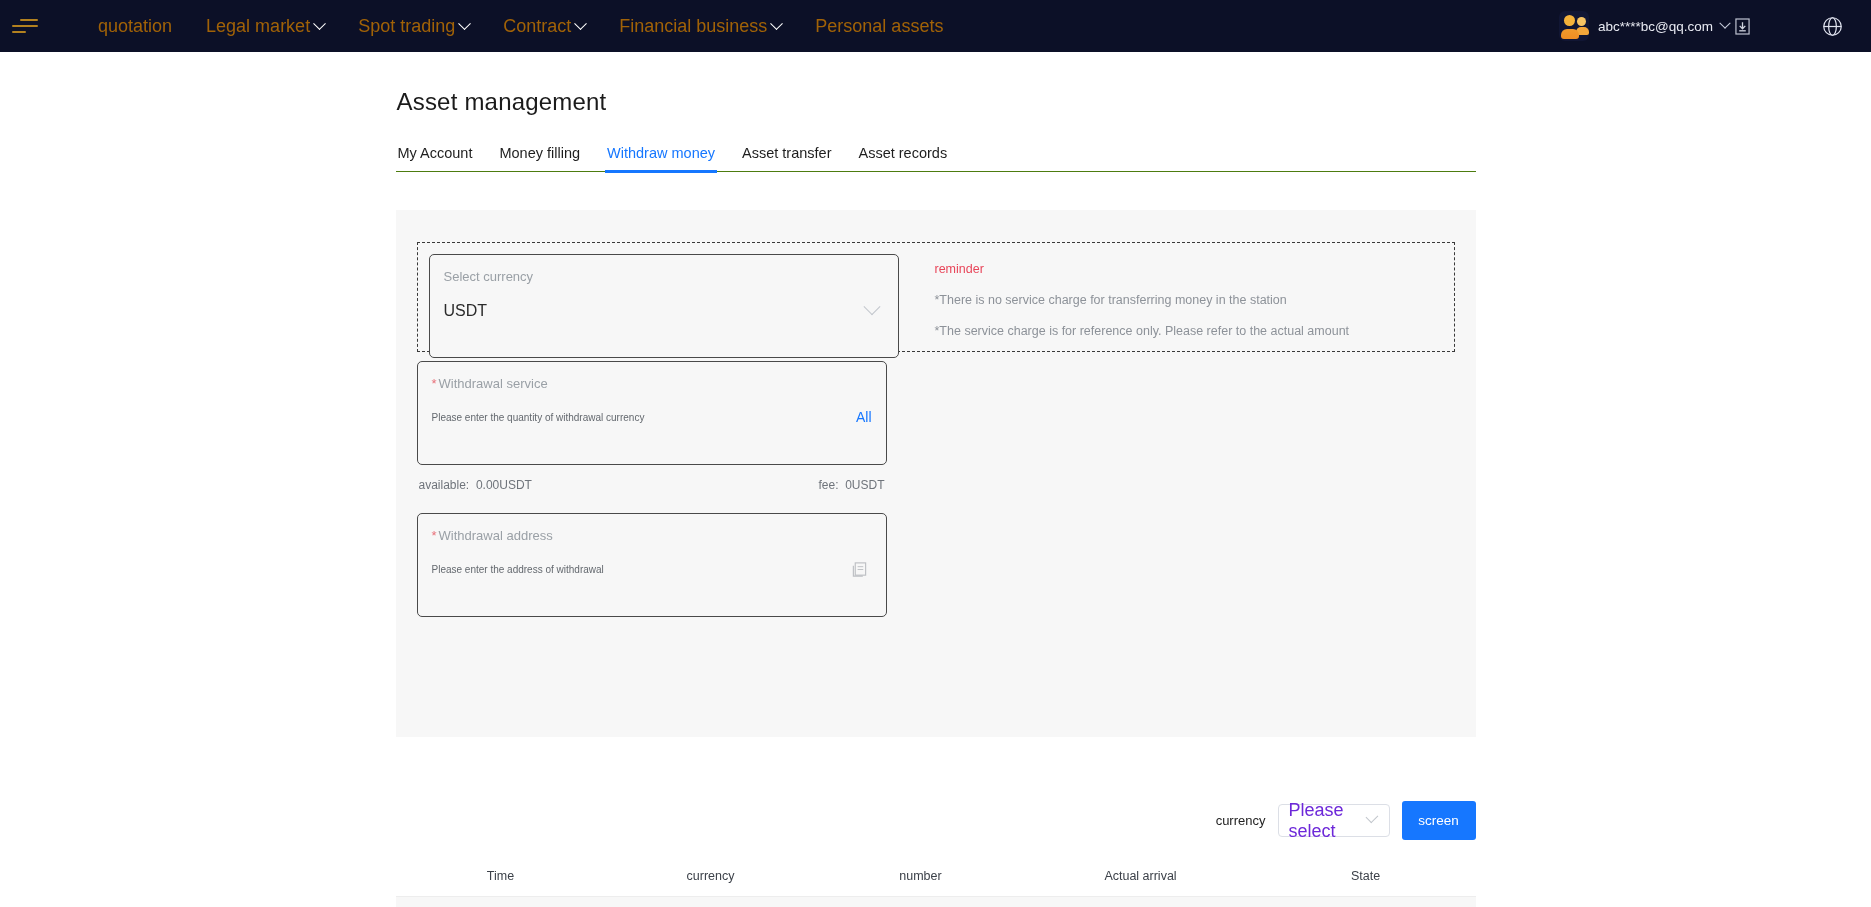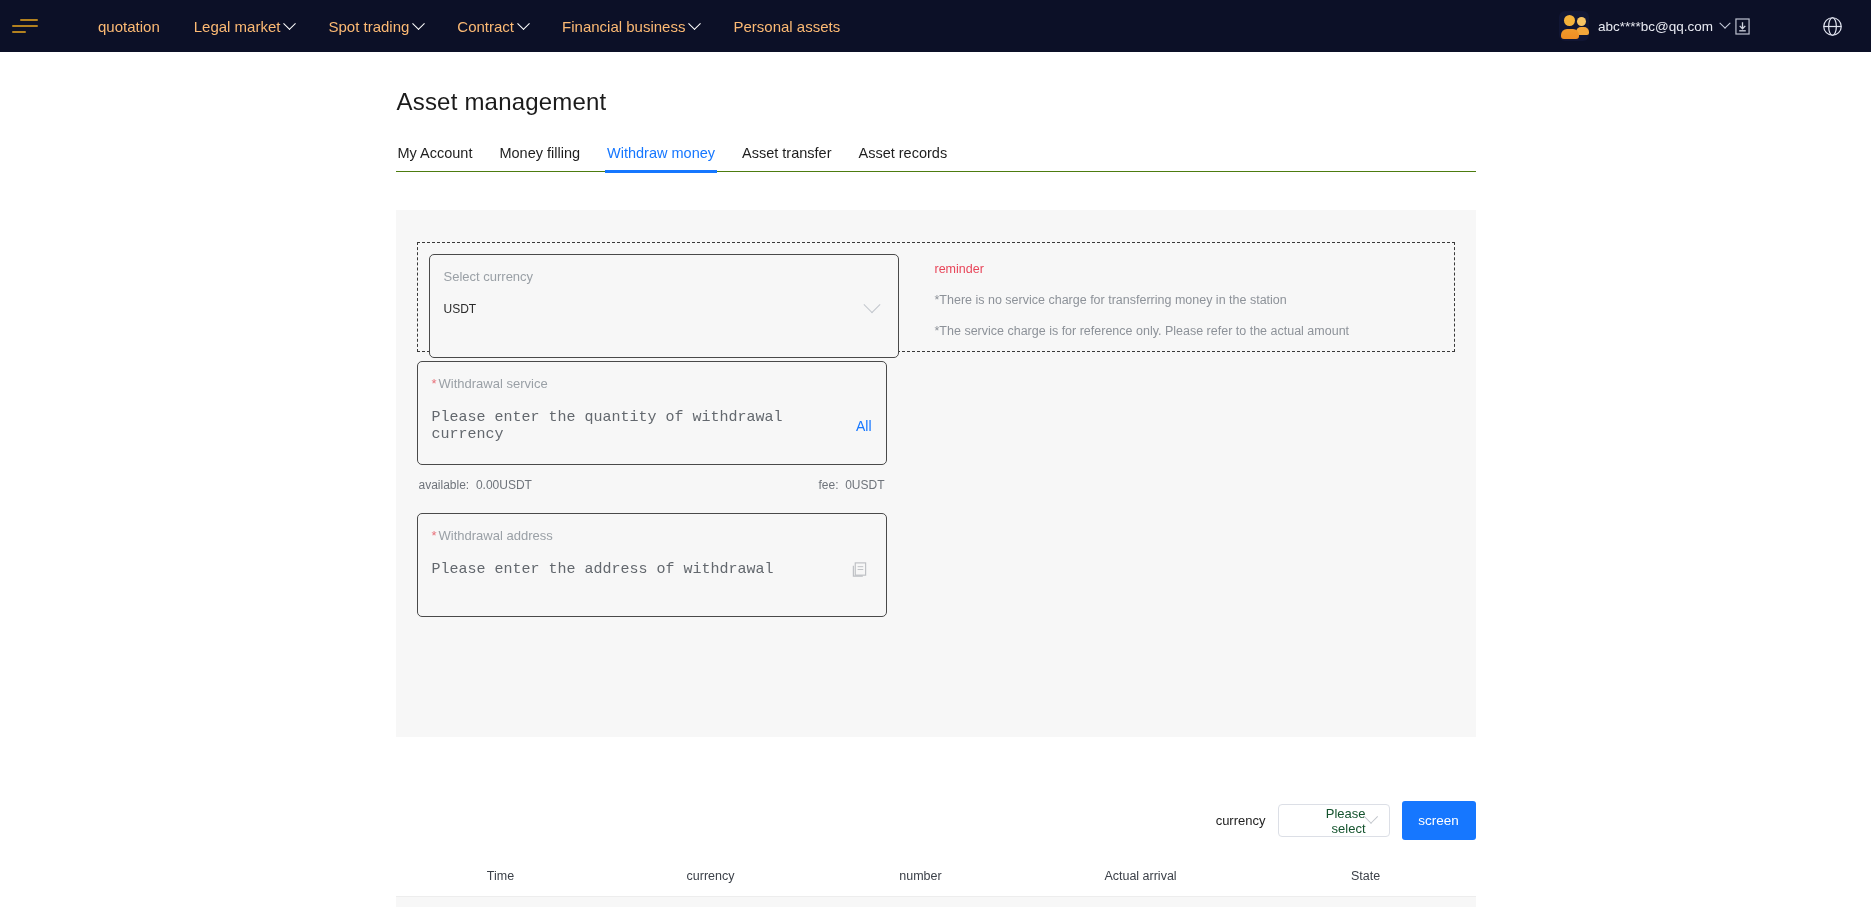--- a/index.html
+++ b/index.html
@@ -46,22 +46,22 @@
     cursor: pointer;
   }
 
   .nav {
     display: flex;
     align-items: center;
     margin-left: 60px;
     gap: 34px;
   }
   .nav-item {
-    color: #fdba74;
-    font-size: 15px;
+    color: #a16207;
+    font-size: 18px;
     display: flex;
     align-items: center;
     gap: 5px;
     cursor: pointer;
     white-space: nowrap;
     text-align: right;
   }
   .caret {
     display: inline-block;
     width: 9px; height: 9px;
@@ -206,22 +206,22 @@
     color: #9aa0a6;
     line-height: 1;
   }
   .field-label .req { color: #e8707a; margin-right: 2px; }
   .field-row {
     margin-top: 19px;
     display: flex;
     align-items: center;
     justify-content: space-between;
   }
-  .field-value { font-size: 12px; color: #2b2b2b; text-align: center; }
-  .field-placeholder { font-size: 15px; color: #63686e; font-family: Liberation Mono, monospace; }
+  .field-value { font-size: 16px; color: #2b2b2b; text-align: center; }
+  .field-placeholder { font-size: 10px; color: #63686e; }
   .chev-down {
     width: 12px; height: 12px;
     border-right: 1.4px solid #c2c6cc;
     border-bottom: 1.4px solid #c2c6cc;
     transform: rotate(45deg) translate(-3px,-3px);
     margin-right: 6px;
   }
   .all-link { color: #1677ff; font-size: 14px; cursor: pointer; }
 
   .reminder {
@@ -262,21 +262,21 @@
     height: 33px;
     border: 1px solid #dcdfe6;
     border-radius: 4px;
     background: #fff;
     display: flex;
     align-items: center;
     justify-content: space-between;
     padding: 0 10px;
     cursor: pointer;
   }
-  .select-box span { font-size: 13px; color: #14532d; text-align: right; }
+  .select-box span { font-size: 18px; color: #6d28d9; }
   .select-box .chev-down { width: 10px; height: 10px; margin-right: 3px; }
   .btn-primary {
     width: 74px; height: 39px;
     background: #1677ff;
     color: #fff;
     border: none;
     border-radius: 3px;
     font-size: 13.5px;
     font-family: "Liberation Sans", sans-serif;
     cursor: pointer;

